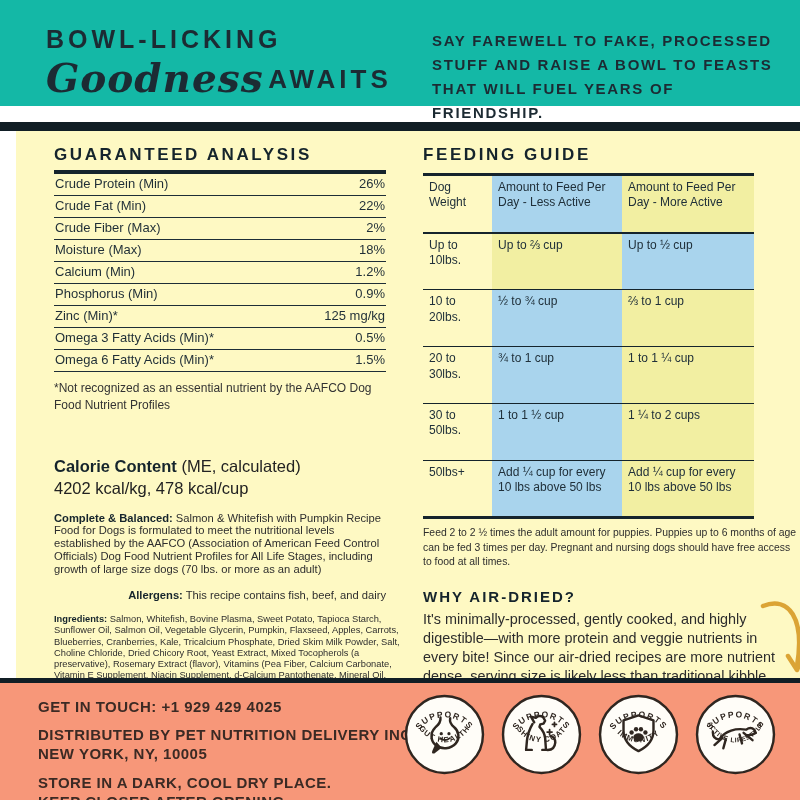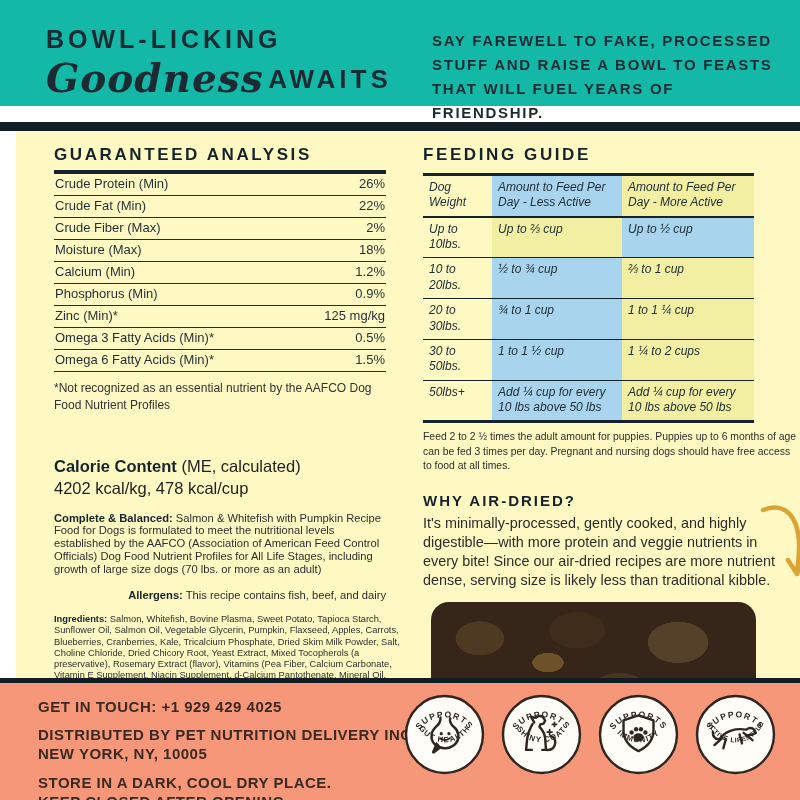--- a/index.html
+++ b/index.html
@@ -47,21 +47,21 @@
   .para { margin-top: 14px; font-size: 11.2px; line-height: 1.14; color: #2e2e2e; }
   .para .bold { font-weight: bold; color: #15242c; }
   .allergens { margin-top: 13px; text-align: right; }
   .ingredients { margin-top: 13px; font-size: 9.3px; line-height: 1.2; width: 350px; }
 
   
   .fg-table { margin-top: 8px; border-top: 3px solid #15242c; width: 331px; }
   .fg-row { display: grid; grid-template-columns: 69px 130px 132px; border-bottom: 1.5px solid #15242c; }
   .fg-row.header { border-bottom: 2.5px solid #15242c; }
   .fg-row.last { border-bottom: 3px solid #15242c; }
-  .fg-cell { padding: 4px 6px 5px 6px; font-size: 12px; line-height: 1.28; color: #20303a; font-style: italic; }
+  .fg-cell { padding: 4px 6px 21px 6px; font-size: 12px; line-height: 1.28; color: #20303a; }
   .cell-blue { background: #a9d4ed; }
   .cell-yellow { background: #f2efa2; }
 
   .fg-note { margin-top: 7px; font-size: 10.4px; line-height: 1.4; width: 378px; color: #2e2e2e; }
 
   .why { margin-top: 18px; position: relative; }
   .why-title { font-size: 15px; font-weight: bold; letter-spacing: 2px; color: #15242c; }
   .why-text { margin-top: 5px; font-size: 14.4px; line-height: 1.32; width: 356px; color: #2c2c2c; }
   .why-arrow { position: absolute; left: 336px; top: 8px; }
 

